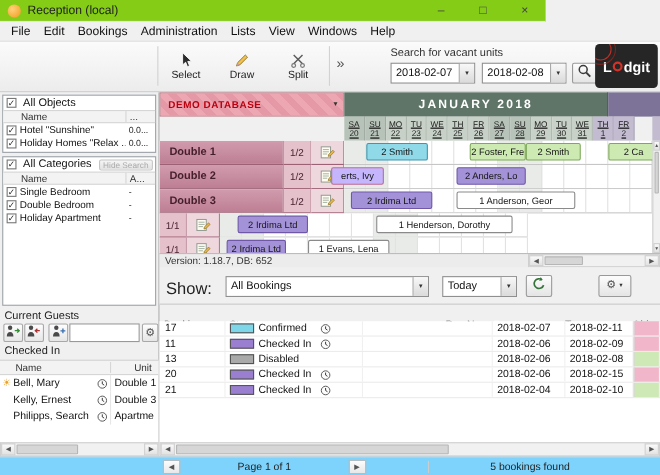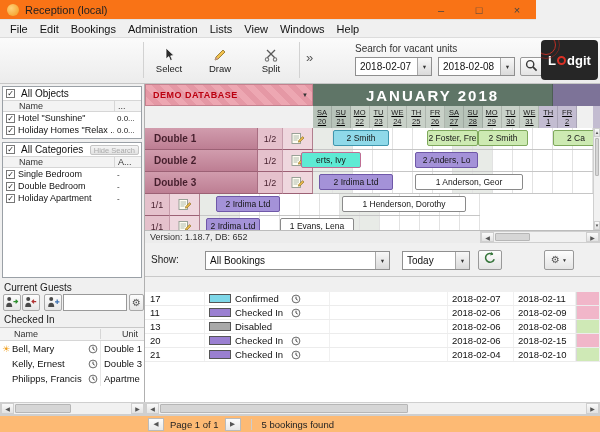--- a/index.html
+++ b/index.html
@@ -1,20 +1,20 @@
 <!DOCTYPE html>
 <html><head>
 <meta charset="utf-8">
 <style>
   * { margin:0; padding:0; box-sizing:border-box; }
   body { background:#ffffff; font-family:"Liberation Sans","DejaVu Sans",sans-serif; }
   .win { position:relative; width:600px; height:432px; background:#f0f0f0; overflow:hidden; outline:1px solid #8a8a8a; }
 
   
-  .titlebar { position:absolute; left:0; top:0; width:536px; height:20px; background:#f97316; border-bottom:1px solid #e3e3e3; display:flex; align-items:center; }
+  .titlebar { position:absolute; left:0; top:0; width:496px; height:20px; background:#84cc16; border-bottom:1px solid #e3e3e3; display:flex; align-items:center; }
   .app-icon { width:12px; height:12px; border-radius:50%; background:radial-gradient(circle at 35% 35%, #ffd27a, #f2991d); margin:0 6px 0 7px; flex:none; }
   .title-text { font-size:11px; color:#222; }
   .win-controls { margin-left:auto; display:flex; height:100%; }
   .win-btn { width:38px; display:flex; align-items:center; justify-content:center; font-size:11px; color:#444; }
 
   
   .menubar { position:absolute; left:0; top:20px; width:600px; height:18px; background:#f0f0f0; border-bottom:1px solid #dcdcdc; display:flex; align-items:center; padding-left:4px; }
   .menu-item { font-size:11px; color:#111; padding:16px 6px; }
 
   
@@ -68,21 +68,21 @@
   .gt-ic.sun { color:#f0a020; font-size:9px; }
   .gt-name2 { flex:1; white-space:nowrap; overflow:hidden; }
   .gt-clock { margin-right:2px; display:flex; flex:none; }
   .gt-unit2 { width:44px; border-left:1px solid #e6e6e6; padding-left:3px; white-space:nowrap; overflow:hidden; flex:none; align-self:stretch; display:flex; align-items:center; }
 
   
   .demo-banner { position:absolute; left:145px; top:84px; width:168px; height:22px; background:repeating-linear-gradient(45deg,#eda7b2 0 6px,#e598a5 6px 12px); border:1px solid #c4808e; display:flex; align-items:center; }
   .demo-text { flex:1; padding-left:7px; font-size:9px; font-weight:bold; letter-spacing:.5px; color:#bb0010; }
   .demo-arrow { width:14px; text-align:center; font-size:6px; color:#333; }
   .month-track { position:absolute; left:313px; top:84px; width:287px; height:22px; display:flex; }
-  .month-cell { height:22px; display:flex; align-items:center; justify-content:center; font-size:15px; font-weight:bold; letter-spacing:2px; color:#fff; }
+  .month-cell { height:22px; display:flex; align-items:center; justify-content:center; font-size:11px; font-weight:bold; letter-spacing:2px; color:#fff; }
   .month-cell.jan { background:#5f7567; border-right:1px solid #4c5e53; }
   .month-cell.feb { background:#7d7398; }
   .units-header { position:absolute; left:145px; top:106px; width:168px; height:22px; background:repeating-linear-gradient(45deg,#e6b6c2 0 5px,#dca9b7 5px 10px); border:1px solid #b98a97; display:flex; align-items:center; }
   .sort-ic { font-size:7px; color:#4a2230; padding:0 3px 0 5px; letter-spacing:-2px; }
   .units-text { flex:1; font-size:8px; font-weight:bold; letter-spacing:1px; color:#4a2230; }
   .day-track { position:absolute; left:313px; top:106px; width:264px; height:22px; display:flex;text-decoration:underline; }
   .day-corner { position:absolute; left:593px; top:106px; width:7px; height:22px; background:#c3bcd1; }
   .day-cell { width:20px; height:22px; display:flex; flex-direction:column; align-items:center; justify-content:center; background:#c8d1c8; border-right:1px solid rgba(0,0,0,.13); font-size:7.5px; line-height:9px; color:#222; }
   .day-cell.we { background:#b7c3b9; }
   .day-cell.feb { background:#c3bcd1; }
@@ -108,21 +108,21 @@
   .sb-btn { width:13px; display:flex; align-items:center; justify-content:center; font-size:6px; color:#555; background:linear-gradient(#fafafa,#e2e2e2); border:1px solid #cfcfcf; flex:none; }
   .sb-track { flex:1; position:relative; }
   .sb-thumb { position:absolute; left:1px; top:1px; bottom:1px; width:55%; background:#d6d6d6; border:1px solid #b6b6b6; border-radius:1px; }
   .side-scroll { position:absolute; left:0; top:402px; width:145px; height:13px; }
   .side-scroll .sb-thumb { width:48%; }
   .main-scroll { position:absolute; left:145px; top:402px; width:455px; height:13px; }
   .main-scroll .sb-thumb { width:58%; }
 
   
   .bk-controls { position:absolute; left:145px; top:243px; width:455px; height:34px; background:#f0f0f0; border-bottom:1px solid #c9c9c9; }
-  .show-label { position:absolute; left:6px; top:11px; font-size:10px; color:#222; }
+  .show-label { position:absolute; left:6px; top:11px; font-size:15px; color:#222; }
   .combo.filter { position:absolute; left:60px; top:8px; width:185px; height:19px; }
   .combo.range { position:absolute; left:257px; top:8px; width:68px; height:19px; }
   .icon-btn { position:absolute; top:7px; height:20px; background:linear-gradient(#fdfdfd,#e4e4e4); border:1px solid #999; border-radius:2px; display:flex; align-items:center; justify-content:center; gap:2px; }
   .icon-btn.refresh { left:333px; width:24px; }
   .icon-btn.gear2 { left:399px; width:30px; }
   .tiny-arrow { font-size:5px; color:#333; }
   .bk-header { position:absolute; left:145px; top:277px; width:455px; height:15px; display:flex; }
   .th { display:flex; align-items:center; padding:0 4px; font-size:9.5px; color:#222; background:linear-gradient(#fafafa,#e9e9e9); border-right:1px solid #d0d0d0; border-bottom:1px solid #bcbcbc;margin-top:18px; }
   .th-book { width:60px; } .th-status { width:125px; } .th-res { width:118px; justify-content:flex-end; }
   .th-from { width:66px; background:linear-gradient(#6cb0f2,#2f7fd6); color:#fff; border-right-color:#2a6ab0; }
@@ -133,21 +133,21 @@
   .c-book { width:60px; padding-left:5px; }
   .c-status { width:125px; padding-left:4px; gap:4px; }
   .swatch { width:22px; height:9px; border:1px solid #555; flex:none; }
   .row-clock { margin-left:auto; margin-right:28px; display:flex; }
   .c-res { width:118px; }
   .c-from { width:66px; padding-left:4px; }
   .c-to { width:62px; padding-left:4px; }
   .c-obj { flex:1; border-left:1px solid #d8d8d8; }
 
   
-  .bottombar { position:absolute; left:0; top:415px; width:600px; height:17px; background:#fdba74; border-top:1px solid #cfcfcf; display:flex; align-items:center; padding-left:148px; }
+  .bottombar { position:absolute; left:0; top:415px; width:600px; height:17px; background:#7dd3fc; border-top:1px solid #cfcfcf; display:flex; align-items:center; padding-left:148px;gap:46px; }
   .pg-btn { width:16px; height:13px; border:1px solid #bbb; background:linear-gradient(#fcfcfc,#e8e8e8); font-size:6.5px; color:#555; display:flex; align-items:center; justify-content:center; }
   .pg-label { font-size:9.5px; color:#222; margin:0 6px; }
   .vbar { width:1px; height:11px; background:#ccc; margin:0 10px; }
   .count-label { font-size:9.5px; color:#222; }
 </style>
 </head>
 <body>
 
 <div class="win">
 
@@ -331,21 +331,21 @@
             <span class="gt-clock">
               <svg width="10" height="10" viewBox="0 0 10 10">
                 <circle cx="5" cy="5" r="3.9" fill="#fcfcfc" stroke="#5a5a5a" stroke-width="0.9"></circle>
                 <path d="M5 2.7 L5 5 L6.7 6.1" stroke="#3a3a3a" stroke-width="0.9" fill="none"></path>
               </svg>
             </span>
             <span class="gt-unit2">Double 3</span>
           </div>
           <div class="gt-row">
             <span class="gt-ic"></span>
-            <span class="gt-name2">Philipps, Francis</span>
+            <span class="gt-name2">Philipps, Search</span>
             <span class="gt-clock">
               <svg width="10" height="10" viewBox="0 0 10 10">
                 <circle cx="5" cy="5" r="3.9" fill="#fcfcfc" stroke="#5a5a5a" stroke-width="0.9"></circle>
                 <path d="M5 2.7 L5 5 L6.7 6.1" stroke="#3a3a3a" stroke-width="0.9" fill="none"></path>
               </svg>
             </span>
             <span class="gt-unit2">Apartme</span>
           </div>
         </div>
     </div>
@@ -472,21 +472,21 @@
           <div class="g-day"></div>
           <div class="g-day"></div>
           <div class="g-day"></div>
           <div class="g-day we"></div>
           <div class="g-day we"></div>
           <div class="g-day"></div>
           <div class="g-day"></div>
           <div class="g-day"></div>
           <div class="g-day"></div>
           <div class="g-day"></div>
-          <div class="bar" style="left: -12px; width: 60px; background-color: #5eead4; border-color: rgb(191, 109, 147);">erts, Ivy</div>
+          <div class="bar" style="left: -12px; width: 48px; background-color: #c4b5fd; border-color: rgb(191, 109, 147);">erts, Ivy</div>
           <div class="bar" style="left: 102px; width: 63px; background-color: rgb(164, 146, 216); border-color: rgb(111, 88, 168);">2 Anders, Lo</div>
         </div>
       </div>
       <div class="g-row">
         <div class="room-name">Double 3</div>
         <div class="room-cap">1/2</div>
         <div class="room-ic">
           <svg width="14" height="13" viewBox="0 0 14 13">
             <rect x="1" y="1.5" width="8.5" height="10" fill="#fffdf2" stroke="#8f9a8f" stroke-width="0.9"></rect>
             <line x1="2.5" y1="4" x2="8" y2="4" stroke="#9aa89a" stroke-width="0.8"></line>

